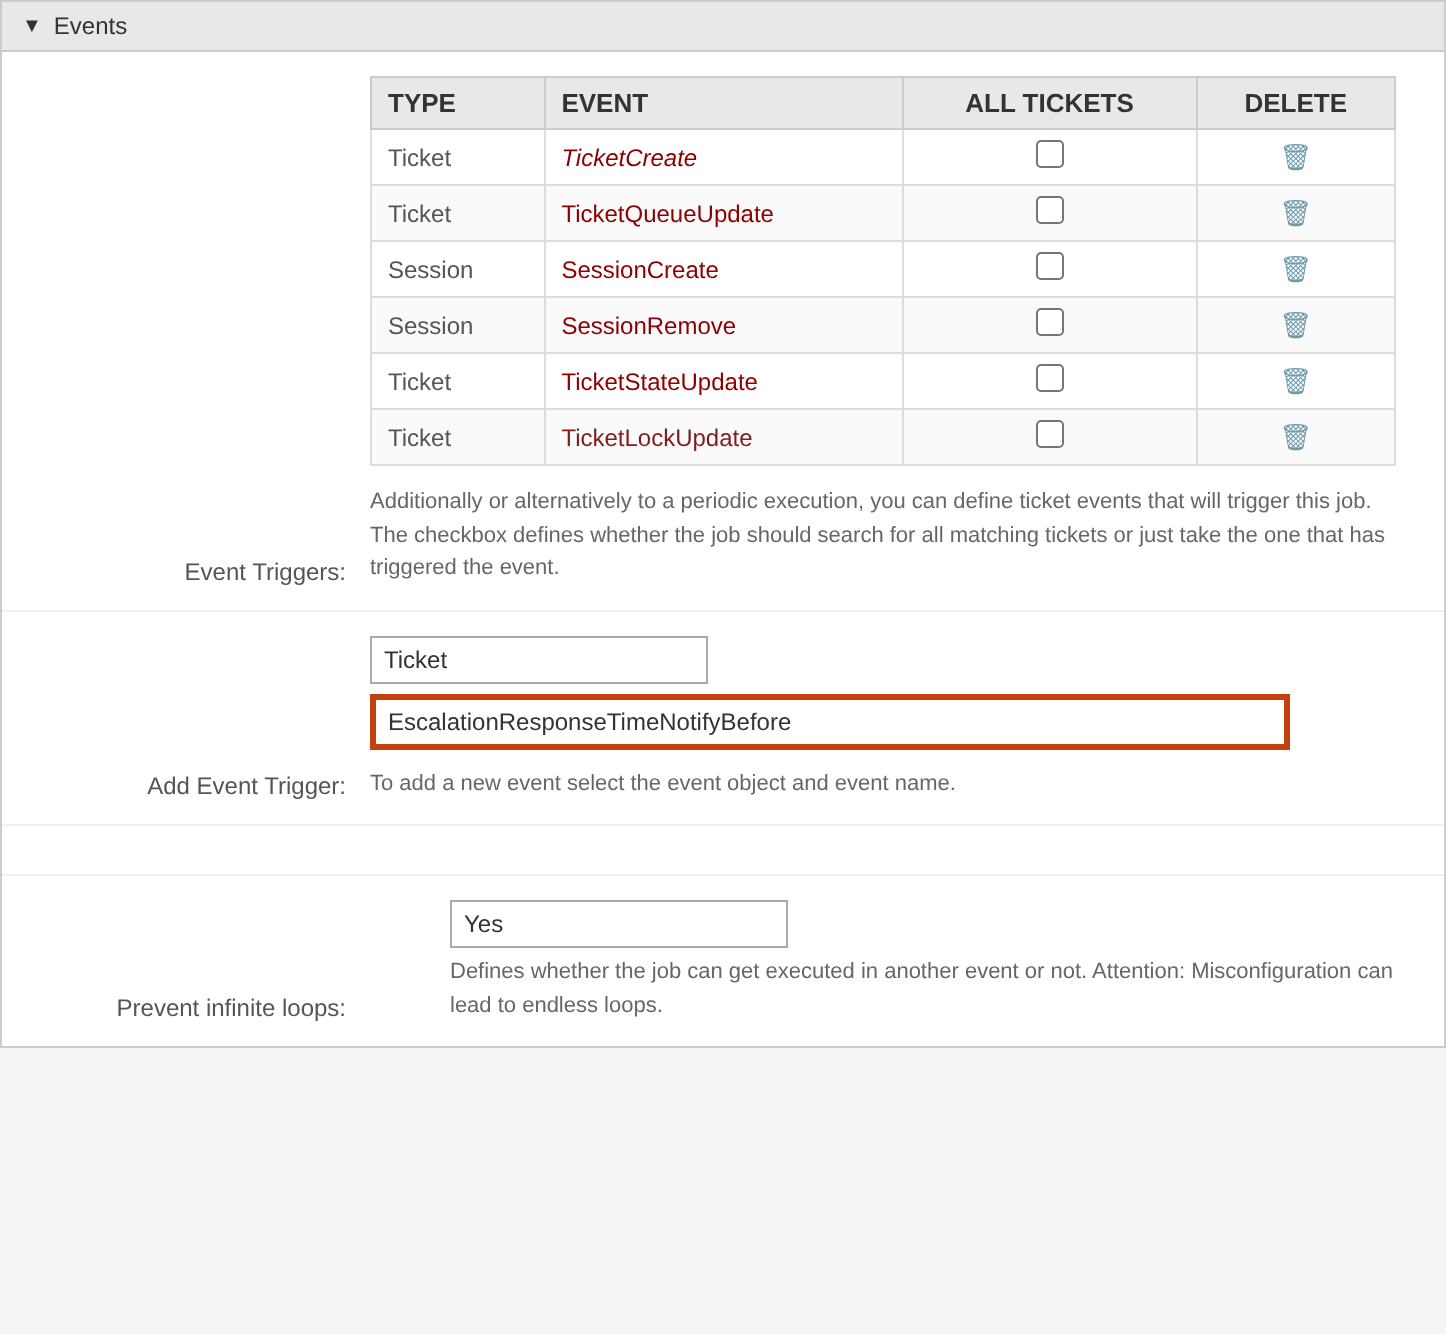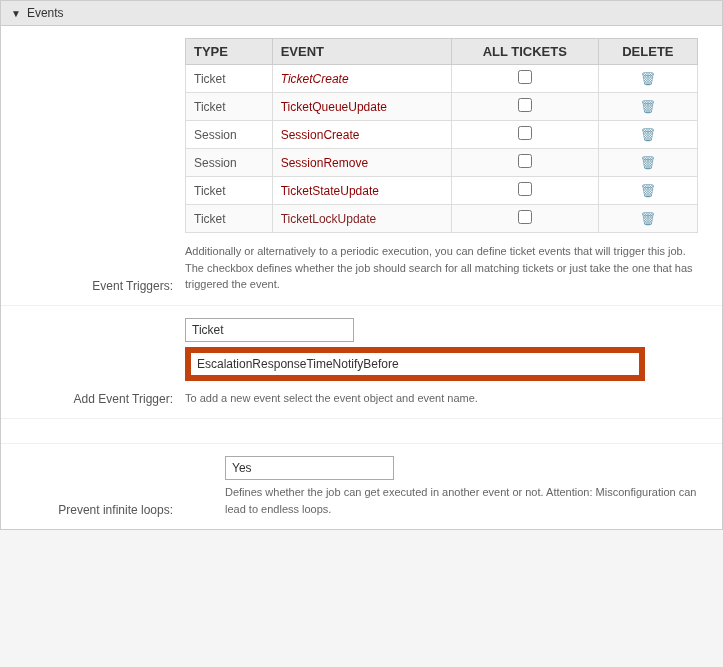--- a/index.html
+++ b/index.html
@@ -114,21 +114,21 @@
     .form-input {
       border: 1px solid #aaa;
       padding: 4px 6px;
       font-size: 12px;
       color: #333;
       background: #fff;
       min-width: 120px;
     }
 
     .form-input-wide {
-      border: 6px solid #c2410c;
+      border: 3px solid #c2410c;
       padding: 4px 6px;
       font-size: 12px;
       color: #333;
       background: #fff;
       width: 100%;
       max-width: 460px;
     }
 
     .add-trigger-row {
       display: flex;

